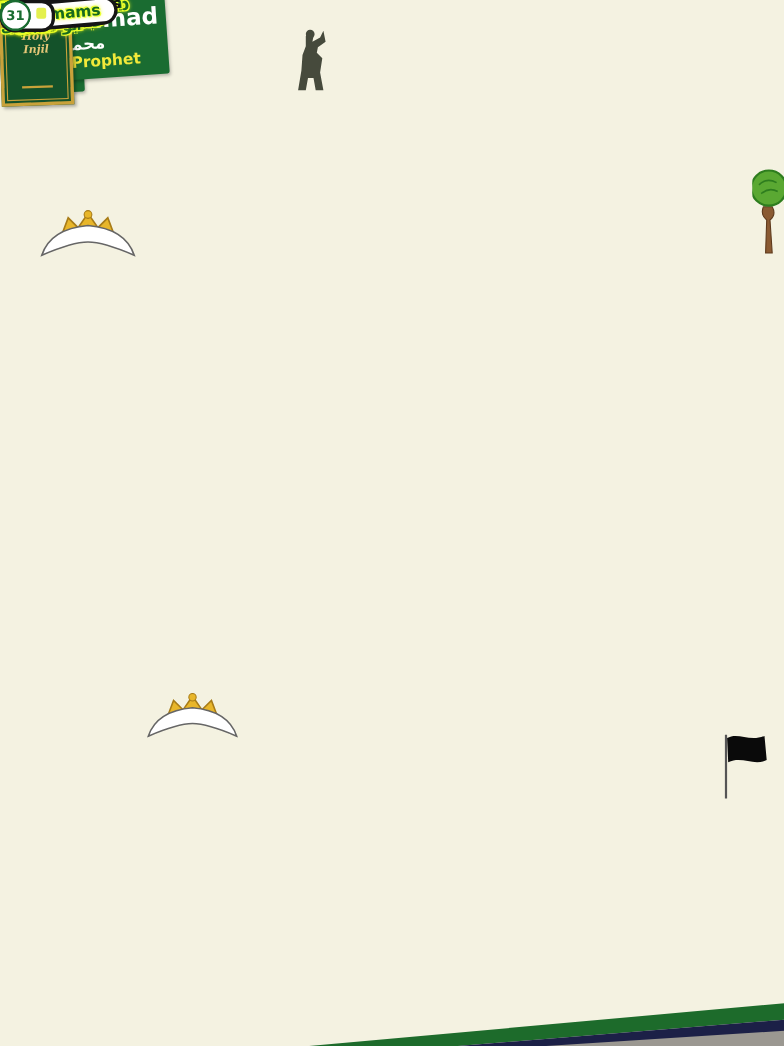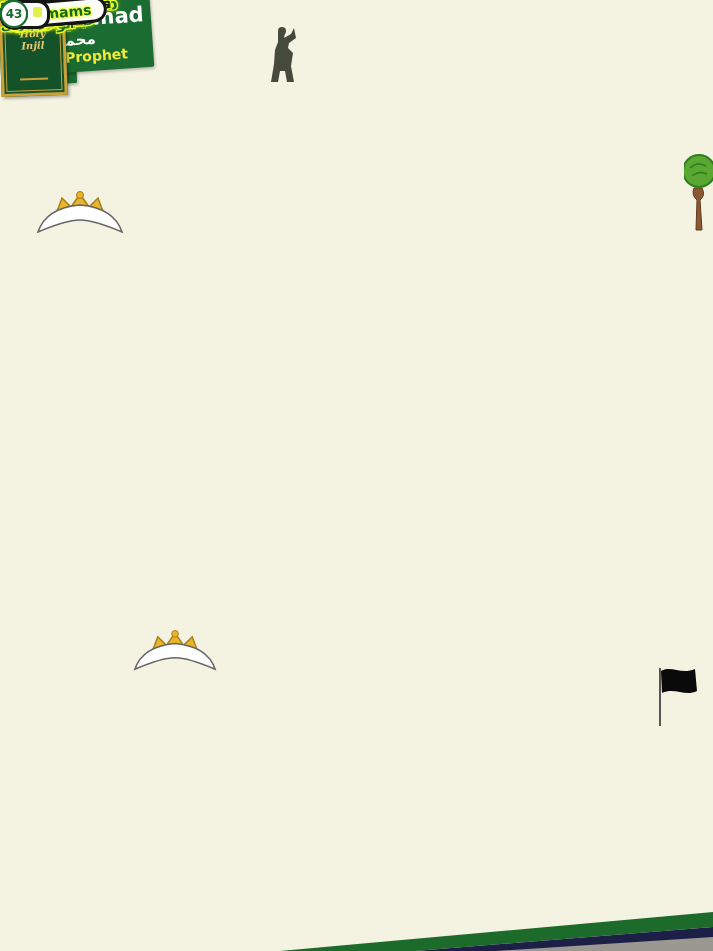--- a/index.html
+++ b/index.html
@@ -249,21 +249,21 @@
   <div class="n" style="font-size:20px;">Jesus</div>
   <div class="n" style="font-size:21px;">Isa</div>
   <div class="a" style="font-size:18px;">عيسىٰ</div>
 </div>
 <div class="badge" style="left:215;top:257;width:24px;height:24px;font-size:12px;">24</div>
 <div class="sign" style="left:221;top:690;width:136;padding:7px;transform:rotate(-4deg);">
   <div class="n" style="font-size:21px;">Muhammad</div>
   <div class="a" style="font-size:15px;">محمد</div>
   <div class="n" style="font-size:14px;color:#f2e93a;">Last Prophet</div>
 </div>
-<div class="badge" style="left:343;top:681;width:24px;height:24px;font-size:12px;">43</div>
+<div class="badge" style="left:343;top:681;width:24px;height:24px;font-size:12px;">31</div>
 
 <div class="lbl" style="left:255;top:80;width:64;">
   <div class="en">Faqud</div>
     <div class="ar">فاقود</div>
 </div>
 <div class="lbl" style="left:100;top:136;width:62;">
   <div class="en">Imran</div>
     <div class="ar">عمران</div>
 </div>
 <div class="lbl" style="left:198;top:143;width:66;">

